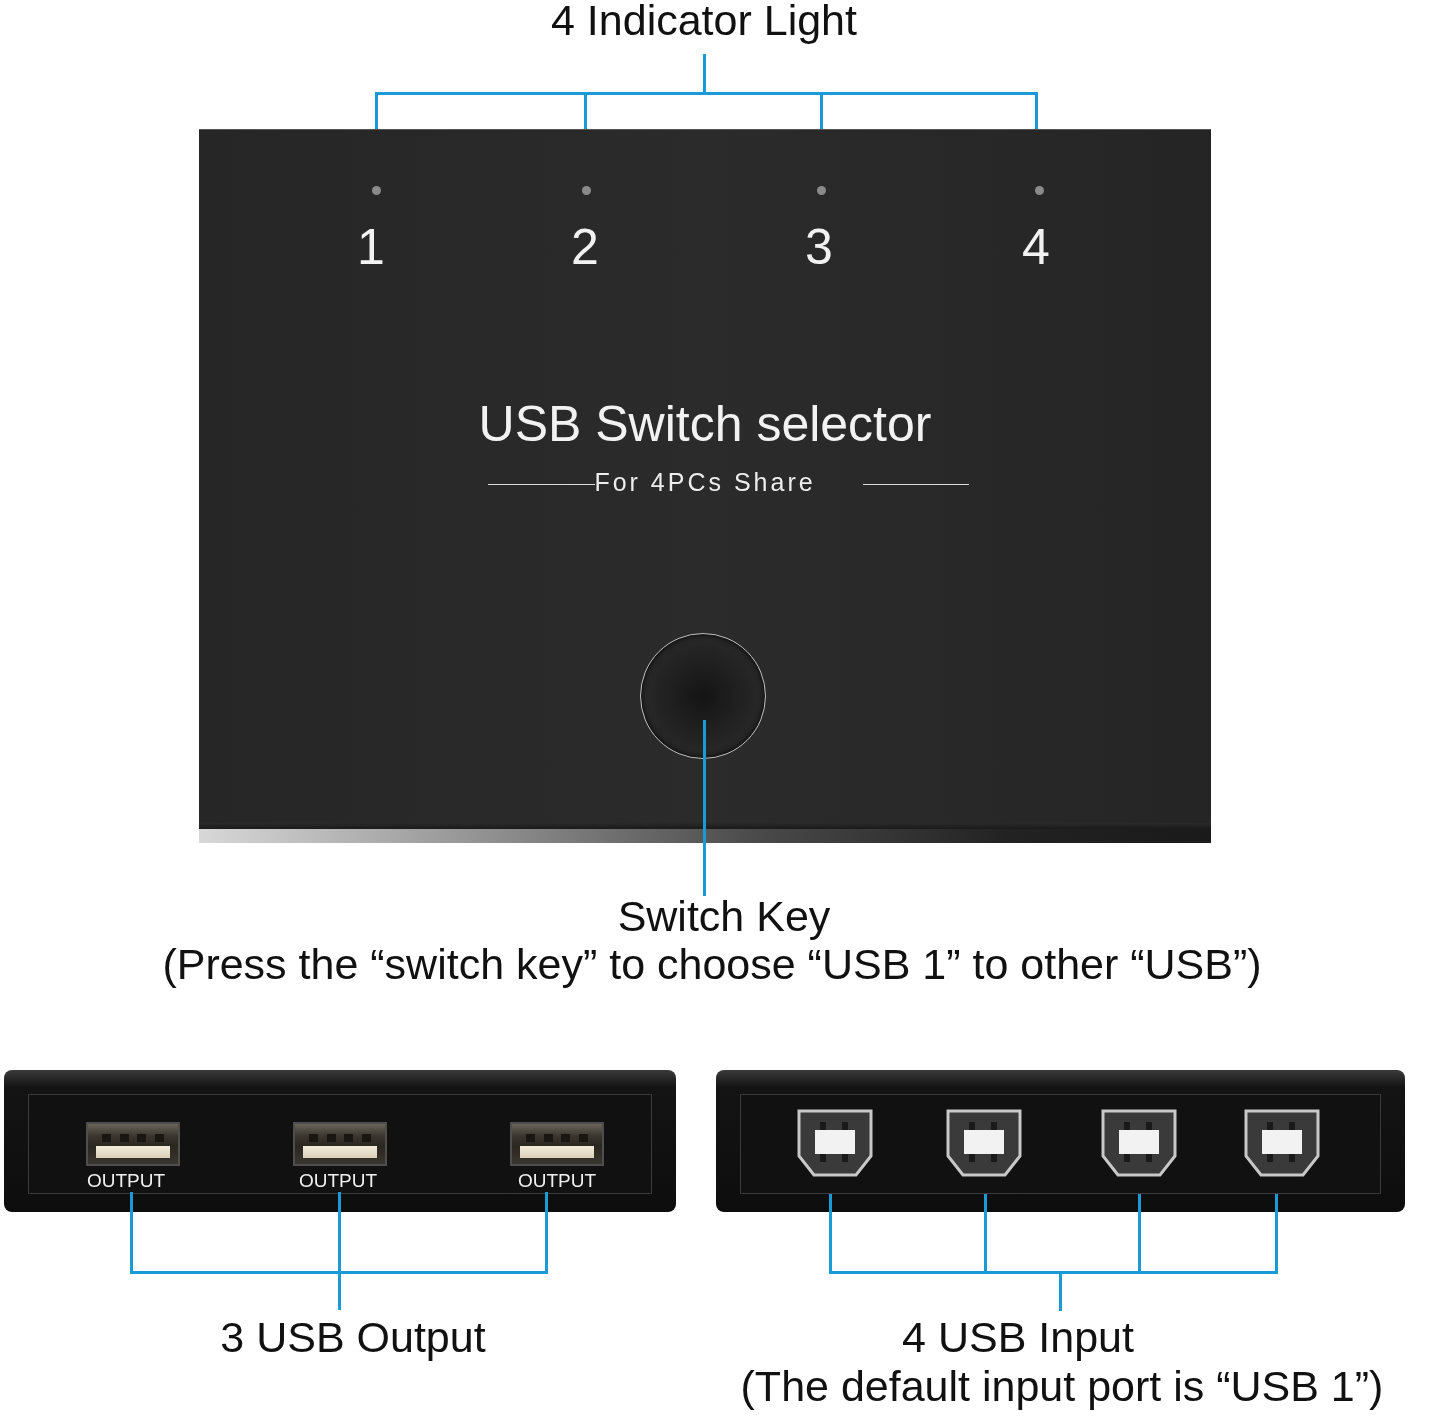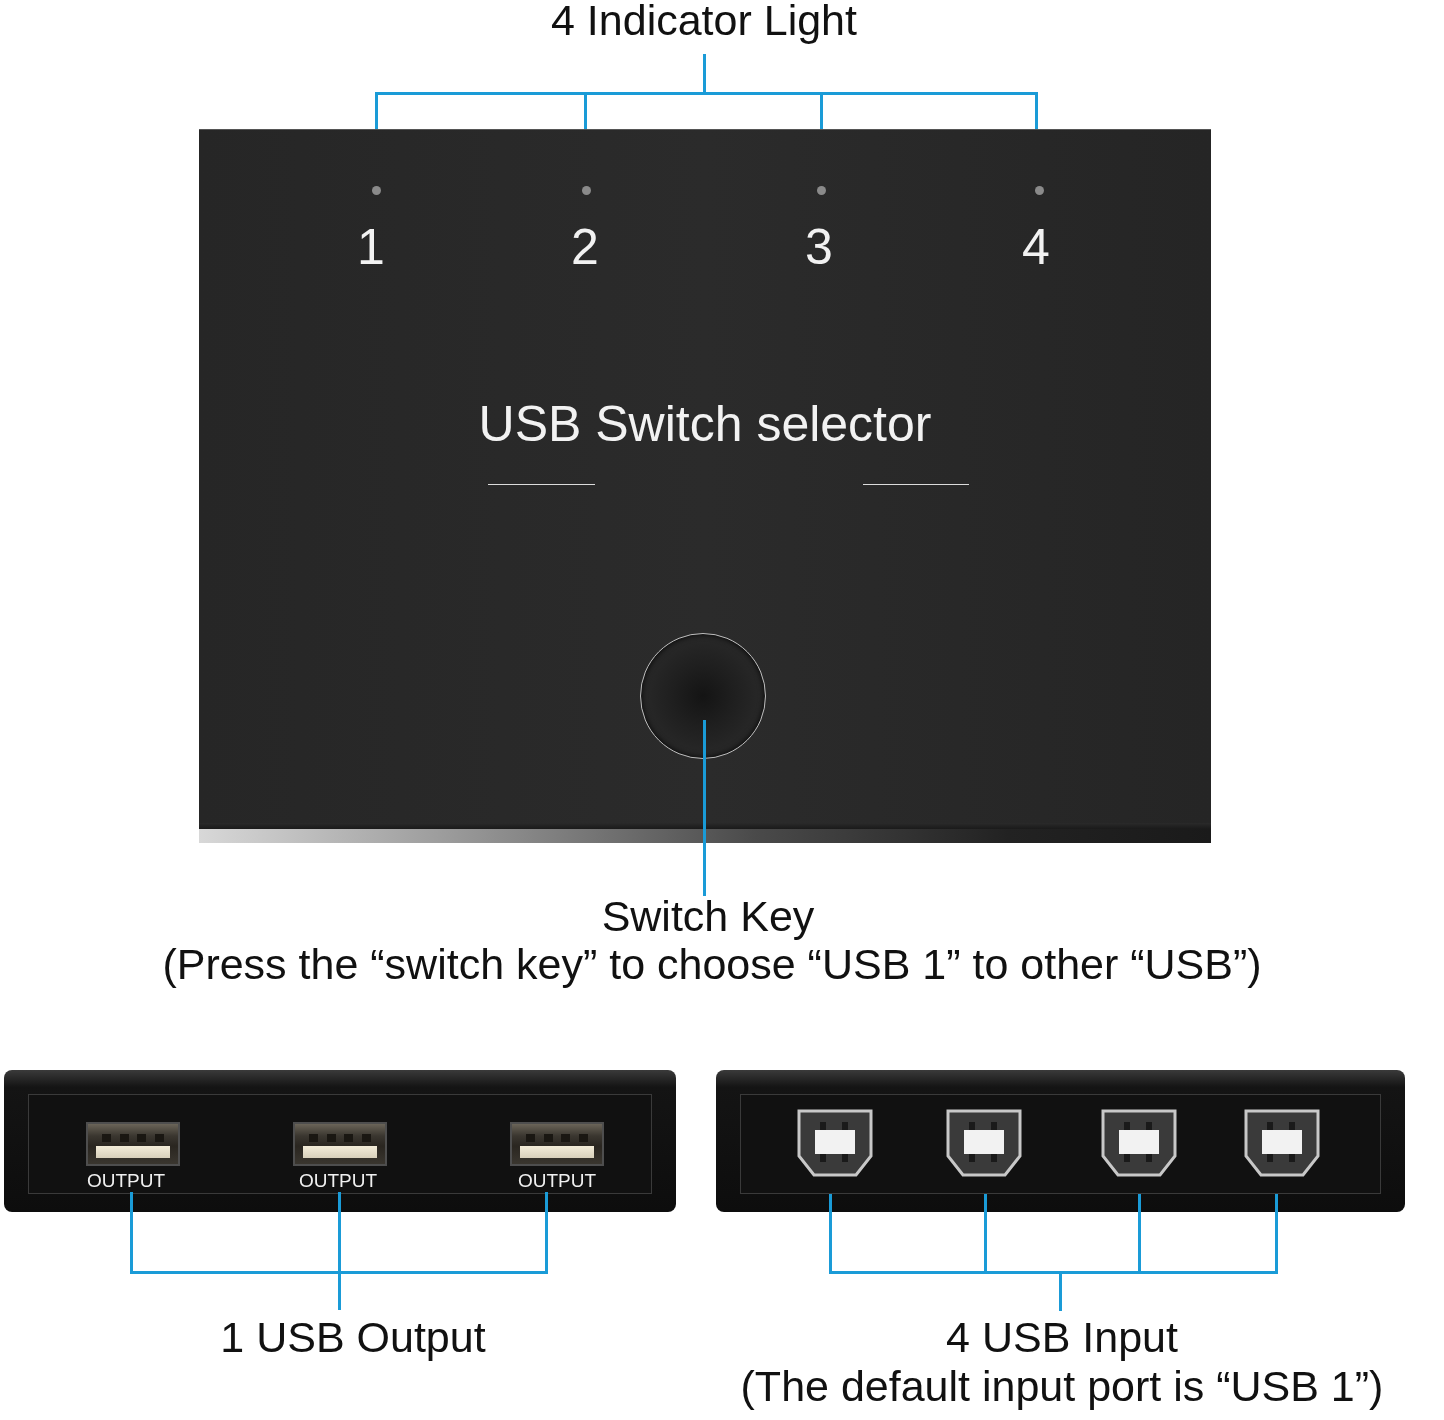--- a/index.html
+++ b/index.html
@@ -64,30 +64,31 @@
   <div class="led" style="left:618px; top:56px;"></div>
   <div class="led" style="left:836px; top:56px;"></div>
 
   <div class="led-num" style="left:142px; top:88px;">1</div>
   <div class="led-num" style="left:356px; top:88px;">2</div>
   <div class="led-num" style="left:590px; top:88px;">3</div>
   <div class="led-num" style="left:807px; top:88px;">4</div>
 
   <div class="dev-title">USB Switch selector</div>
   <div class="dev-sub-rule" style="left:289px; width:107px;"></div>
+  <div class="dev-sub">For 4PCs Share</div>
   <div class="dev-sub-rule" style="left:664px; width:106px;"></div>
 
   <div class="switch-key"></div>
 
   <div class="edge-dark"></div>
   <div class="edge"></div>
 </div>
 
 <div class="line" style="left:703px; top:720px; width:3px; height:176px;"></div>
-<div class="label" style="left:408px; top:892px; width:600px; font-size:43px;">Switch Key</div>
+<div class="label" style="left:424px; top:892px; width:600px; font-size:43px;">Switch Key</div>
 <div class="label" style="left:6px; top:940px; width:1412px; font-size:43px;">(Press the “switch key” to choose “USB 1” to other “USB”)</div>
 
 <div class="panel" style="left:4px; width:672px;">
   <div class="inner"></div>
 
   <div class="usba" style="left:82px; top:52px;">
     <div class="pins">
         <span></span>
         <span></span>
         <span></span>
@@ -117,21 +118,21 @@
       </div>
     <div class="tongue"></div>
   </div>
   <div class="port-label" style="left:493px; top:100px;">OUTPUT</div>
 </div>
 
 <div class="line" style="left:130px; top:1192px; width:3px; height:82px;"></div>
 <div class="line" style="left:338px; top:1192px; width:3px; height:118px;"></div>
 <div class="line" style="left:545px; top:1192px; width:3px; height:82px;"></div>
 <div class="line" style="left:130px; top:1271px; width:418px; height:3px;"></div>
-<div class="label" style="left:103px; top:1313px; width:500px; font-size:43px;">1 USB Output</div>
+<div class="label" style="left:103px; top:1313px; width:500px; font-size:43px;">3 USB Output</div>
 
 <div class="panel" style="left:716px; width:689px;">
   <div class="inner"></div>
 
   <div class="usbb" style="left:80px; top:38px;">
     <svg viewBox="0 0 78 70">
         <path d="M3 3 H75 V48 L60 67 H18 L3 48 Z" fill="#3a3a3a" stroke="#c8c8c8" stroke-width="3"></path>
         <rect x="24" y="14" width="6" height="8" fill="#1a1a1a"></rect>
         <rect x="46" y="14" width="6" height="8" fill="#1a1a1a"></rect>
         <rect x="24" y="46" width="6" height="8" fill="#1a1a1a"></rect>
@@ -170,14 +171,14 @@
       </svg>
   </div>
 </div>
 
 <div class="line" style="left:829px; top:1194px; width:3px; height:80px;"></div>
 <div class="line" style="left:984px; top:1194px; width:3px; height:80px;"></div>
 <div class="line" style="left:1138px; top:1194px; width:3px; height:80px;"></div>
 <div class="line" style="left:1275px; top:1194px; width:3px; height:80px;"></div>
 <div class="line" style="left:829px; top:1271px; width:449px; height:3px;"></div>
 <div class="line" style="left:1059px; top:1271px; width:3px; height:40px;"></div>
-<div class="label" style="left:812px; top:1313px; width:500px; font-size:43px;">4 USB Input</div>
+<div class="label" style="left:768px; top:1313px; width:500px; font-size:43px;">4 USB Input</div>
 <div class="label" style="left:680px; top:1362px; width:764px; font-size:43px;">(The default input port is “USB 1”)</div>
 
 </body></html>

